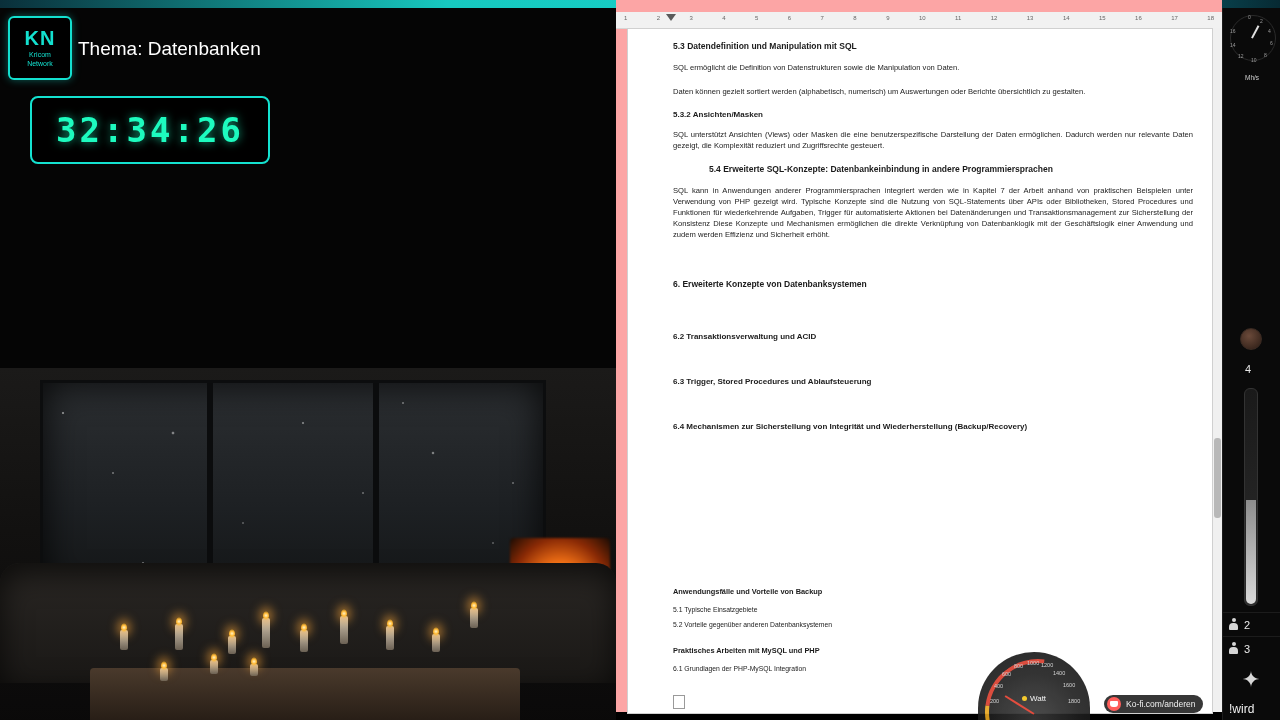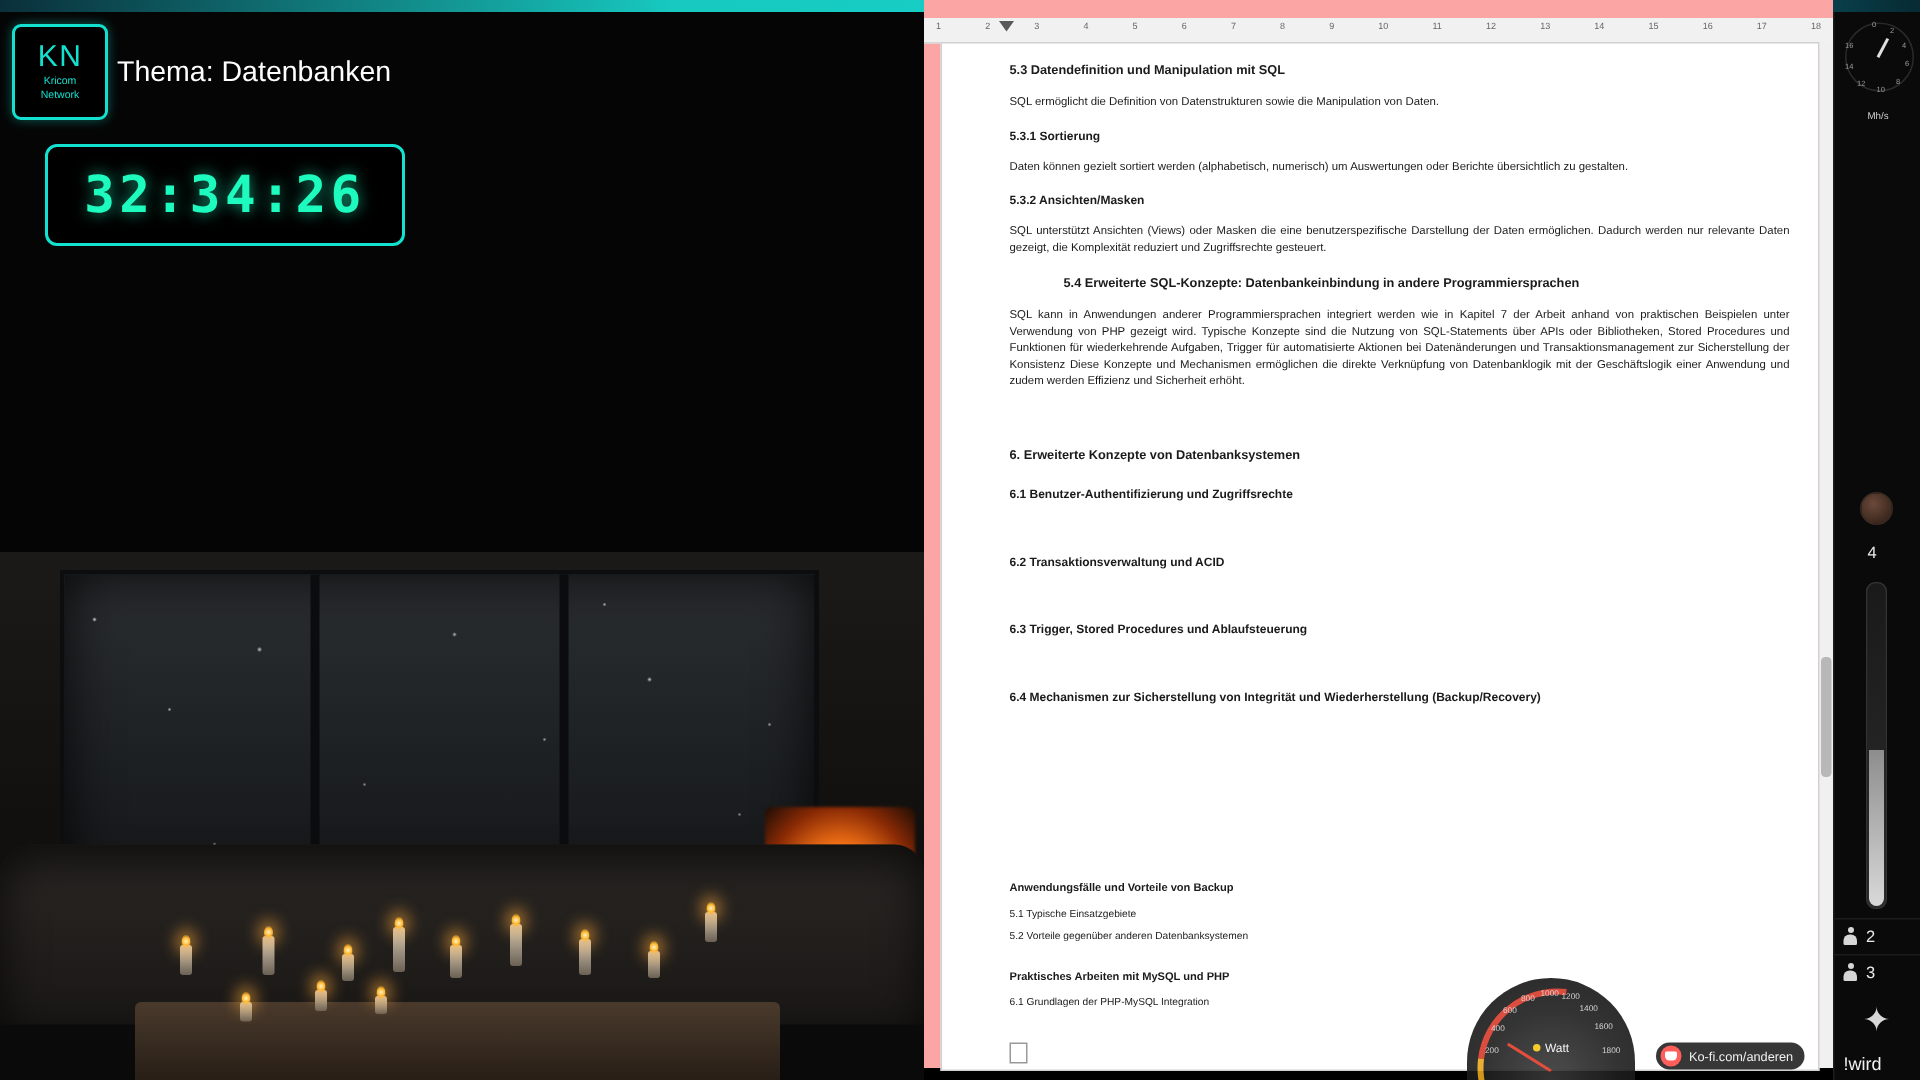--- a/index.html
+++ b/index.html
@@ -129,21 +129,21 @@
     border-radius: 6px;
     display: flex;
     flex-direction: column;
     align-items: center;
     justify-content: center;
     color: #13e0cf;
     box-shadow: 0 0 8px rgba(19,224,207,0.4);
   }
   .logo-kn {
     font-size: 20px;
-    font-weight: normal;
+    font-weight: bold;
     letter-spacing: 1px;
     line-height: 1;
   }
   .logo-sub {
     font-size: 7px;
     line-height: 1.15;
     text-align: center;
     margin-top: 3px;
   }
 
@@ -563,39 +563,37 @@
       <div class="ruler-marker" style="left:50px;"></div>
     </div>
 
     <div class="doc-page">
       <div class="doc-body">
 
         <p class="h-sec">5.3 Datendefinition und Manipulation mit SQL</p>
 
         <p class="body-txt">SQL ermöglicht die Definition von Datenstrukturen sowie die Manipulation von Daten.</p>
 
-        <p class="h-sub">5.3.1 Sortierung</p>
 
         <p class="body-txt ind1">Daten können gezielt sortiert werden (alphabetisch, numerisch) um Auswertungen oder Berichte übersichtlich zu gestalten.</p>
 
         <p class="h-sub">5.3.2 Ansichten/Masken</p>
 
         <p class="body-txt ind1">SQL unterstützt Ansichten (Views) oder Masken die eine benutzerspezifische Darstellung der Daten ermöglichen. Dadurch werden nur relevante Daten gezeigt, die Komplexität reduziert und Zugriffsrechte gesteuert.</p>
 
         <p class="h-sec" style="margin-left:36px;">5.4 Erweiterte SQL-Konzepte: Datenbankeinbindung in andere Programmiersprachen</p>
 
         <p class="body-txt ind1">SQL kann in Anwendungen anderer Programmiersprachen integriert werden wie in Kapitel 7 der Arbeit anhand von praktischen Beispielen unter Verwendung von PHP gezeigt wird. Typische Konzepte sind die Nutzung von SQL-Statements über APIs oder Bibliotheken, Stored Procedures und Funktionen für wiederkehrende Aufgaben, Trigger für automatisierte Aktionen bei Datenänderungen und Transaktionsmanagement zur Sicherstellung der Konsistenz Diese Konzepte und Mechanismen ermöglichen die direkte Verknüpfung von Datenbanklogik mit der Geschäftslogik einer Anwendung und zudem werden Effizienz und Sicherheit erhöht.</p>
 
         <div class="gap-lg"></div>
 
         <p class="h-sec">6. Erweiterte Konzepte von Datenbanksystemen</p>
 
         <div style="height:6px"></div>
 
-        <p class="h-sub">6.1 Benutzer-Authentifizierung und Zugriffsrechte</p>
 
         <div class="gap-lg"></div>
 
         <p class="h-sub">6.2 Transaktionsverwaltung und ACID</p>
 
         <div class="gap-lg"></div>
 
         <p class="h-sub">6.3 Trigger, Stored Procedures und Ablaufsteuerung</p>
 
         <div class="gap-lg"></div>

